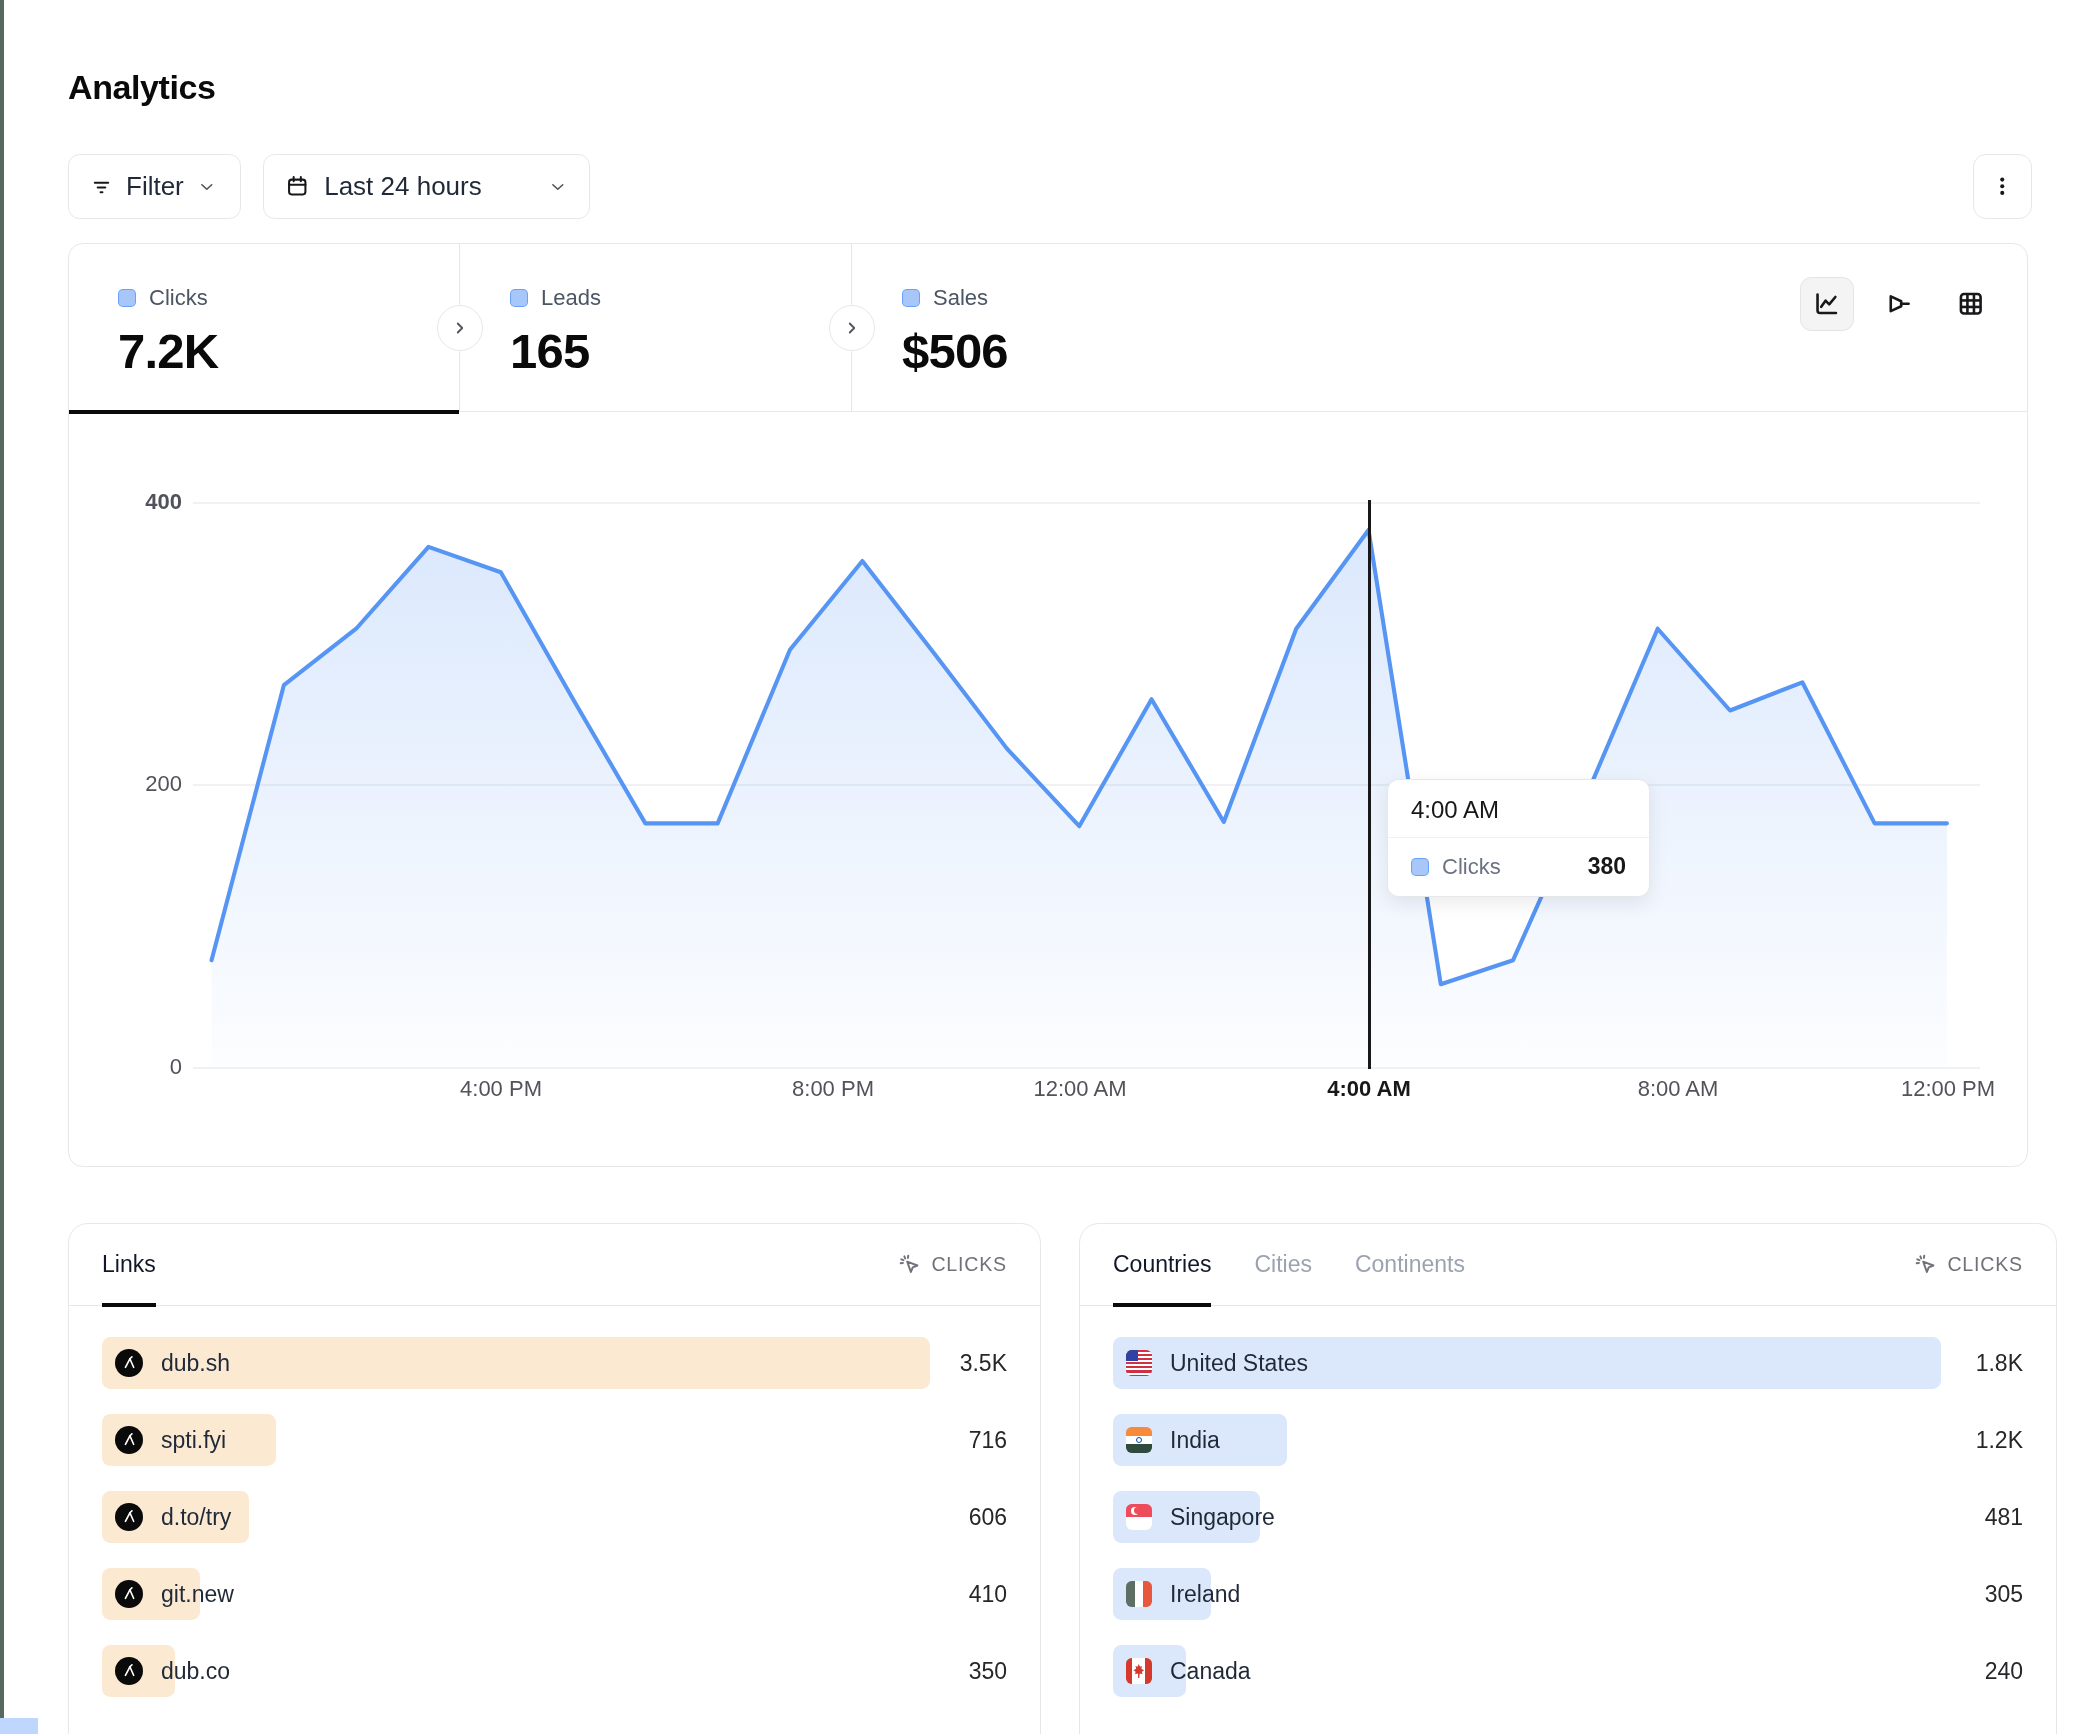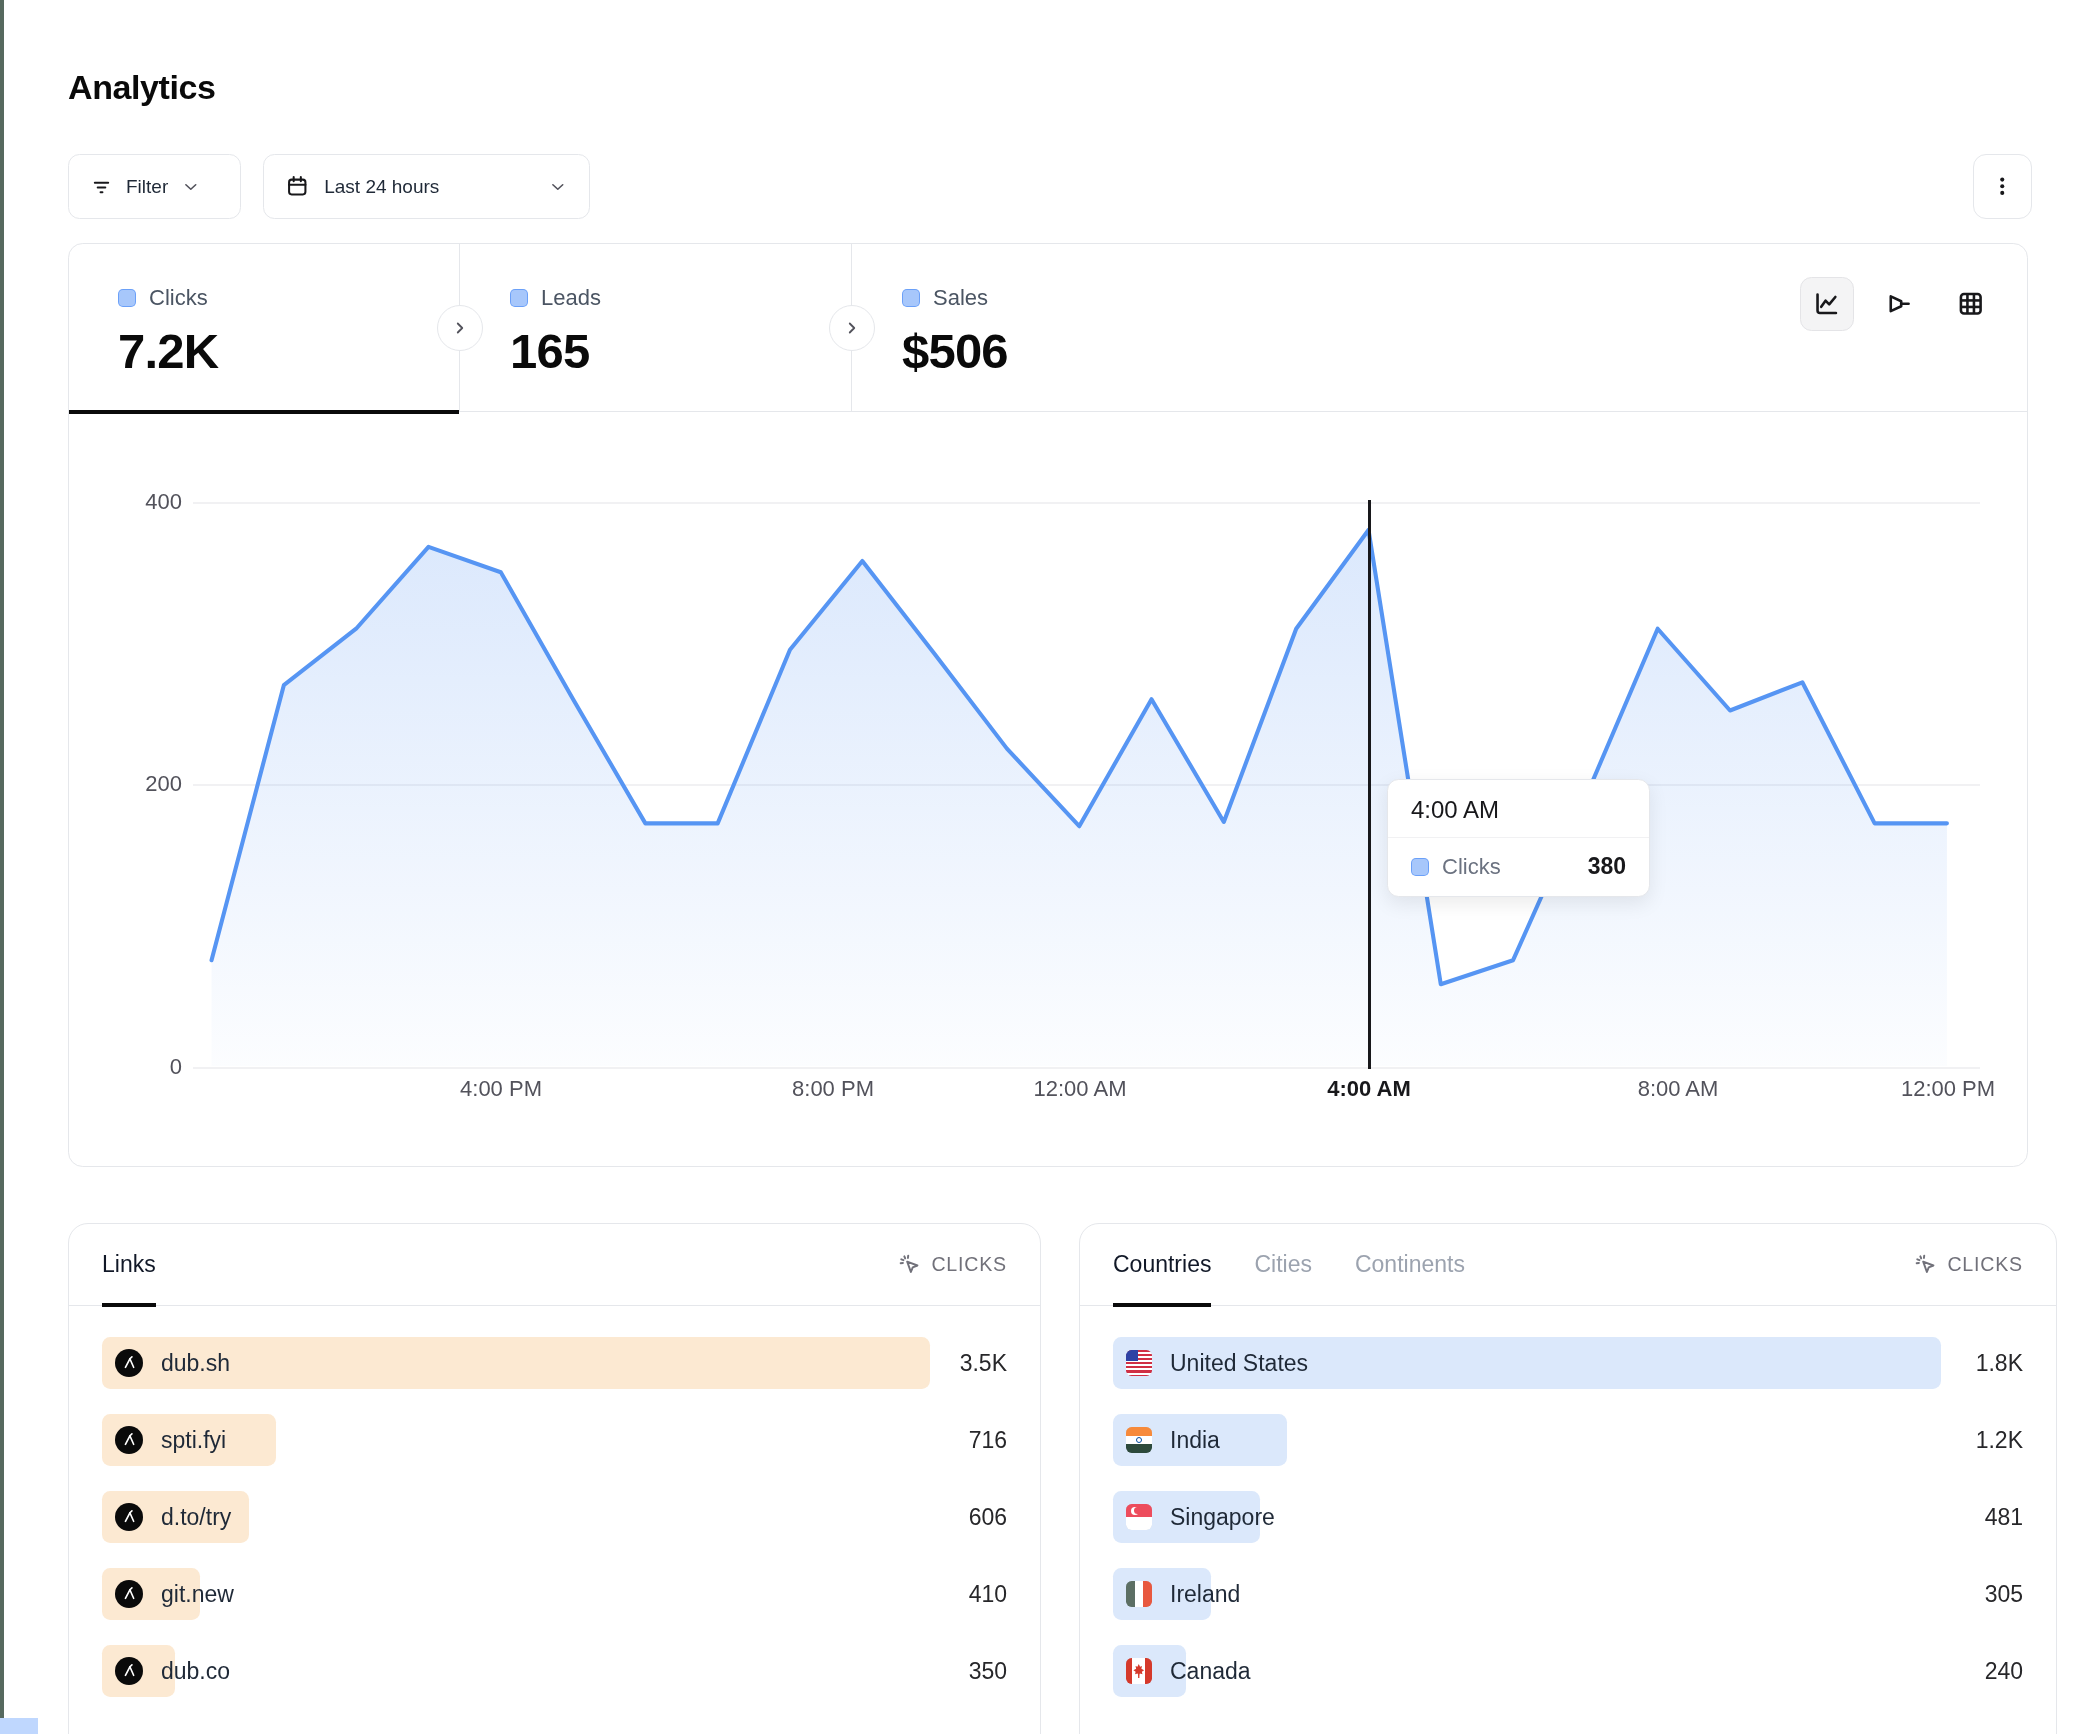--- a/index.html
+++ b/index.html
@@ -9,21 +9,21 @@
   .edge-strip { position:absolute; left:0; top:0; width:4.1px; height:1735px; background:#56695f; }
   .corner-blue { position:absolute; left:0; top:1718px; width:38px; height:16.4px; background:#bfd7fe; }
 
   .page-title { position:absolute; left:68px; top:68px; font-size:34px; font-weight:700; letter-spacing:-0.4px; color:#0a0a0a; }
 
   
   .btn { position:absolute; display:flex; align-items:center; background:#fff; border:1.6px solid #e5e7eb; border-radius:11.5px; height:65px; cursor:pointer; }
   .btn svg { flex:none; }
   .filter-btn { left:68px; top:154px; width:173px; padding:0 21px; gap:13px; }
   .date-btn { left:263px; top:154px; width:327px; padding:16px 21px; gap:14.7px; }
-  .btn-label { font-size:19px; font-weight:500; color:#1f2937; white-space:nowrap; }
+  .btn-label { font-size:26px; font-weight:500; color:#1f2937; white-space:nowrap; }
   .date-btn .btn-label { flex:1; }
   .kebab-btn { left:1973px; top:154px; width:59px; padding:0; justify-content:center; border-radius:13px; }
 
   
   .main-card { position:absolute; left:68px; top:243px; width:1960px; height:924px; background:#fff; border:1.6px solid #e5e7eb; border-radius:14.7px; }
   .tabs-row { position:absolute; left:0; top:0; width:100%; height:168px; border-bottom:1.6px solid #e5e7eb; }
   .stat-tab { position:absolute; top:0; height:168px; width:390px; padding:41px 0 0 49px; cursor:pointer; }
   .stat-tab .stat-head { display:flex; align-items:center; gap:13px; }
   .legend-sq { width:18px; height:18px; border-radius:4.9px; background:rgba(59,130,246,.45); border:1.6px solid rgba(59,130,246,.55); }
   .stat-label { font-size:22px; color:#4b5563; }
@@ -194,21 +194,21 @@
       </div>
     </div>
 
     <div class="chart-wrap">
       <div id="grid-layer">
           <div class="gridline" style="top: 655px;"></div>
           <div class="ytick" style="left: 23px; top: 655px;">0</div>
           <div class="gridline" style="top: 372px;"></div>
           <div class="ytick" style="left: 23px; top: 372px;">200</div>
           <div class="gridline" style="top: 90px;"></div>
-          <div class="ytick" style="left: 23px; top: 90px;">400</div>
+          <div class="ytick" style="left: 23px; top: 90px; font-weight: bold;">400</div>
         </div>
       <svg id="chart-svg" class="chart-svg" width="1788" height="597" viewBox="0 0 2185 730">
         <defs>
           <linearGradient id="areaGrad" x1="0" y1="0" x2="0" y2="1">
             <stop offset="0" stop-color="#5b97f3" stop-opacity="0.22"></stop>
             <stop offset="1" stop-color="#5b97f3" stop-opacity="0.02"></stop>
           </linearGradient>
         </defs>
         <path id="area-path" fill="url(#areaGrad)" stroke="none" d="M22.0 567.6 L110.4 231.3 L198.8 162.3 L287.3 62.2 L375.7 93.3 L464.1 248.5 L552.5 400.3 L640.9 400.3 L729.3 188.1 L817.8 79.5 L906.2 193.3 L994.6 308.9 L1083.0 403.8 L1171.4 248.5 L1259.8 398.6 L1348.3 162.3 L1436.7 41.5 L1525.1 597.0 L1613.5 567.6 L1701.9 369.3 L1790.3 162.3 L1878.8 262.3 L1967.2 227.8 L2055.6 400.3 L2144.0 400.3 L2144.0 697 L22.0 697 Z"></path>
         <path id="line-path" fill="none" stroke="#5695f3" stroke-width="5" stroke-linejoin="round" stroke-linecap="round" d="M22.0 567.6 L110.4 231.3 L198.8 162.3 L287.3 62.2 L375.7 93.3 L464.1 248.5 L552.5 400.3 L640.9 400.3 L729.3 188.1 L817.8 79.5 L906.2 193.3 L994.6 308.9 L1083.0 403.8 L1171.4 248.5 L1259.8 398.6 L1348.3 162.3 L1436.7 41.5 L1525.1 597.0 L1613.5 567.6 L1701.9 369.3 L1790.3 162.3 L1878.8 262.3 L1967.2 227.8 L2055.6 400.3 L2144.0 400.3"></path>

